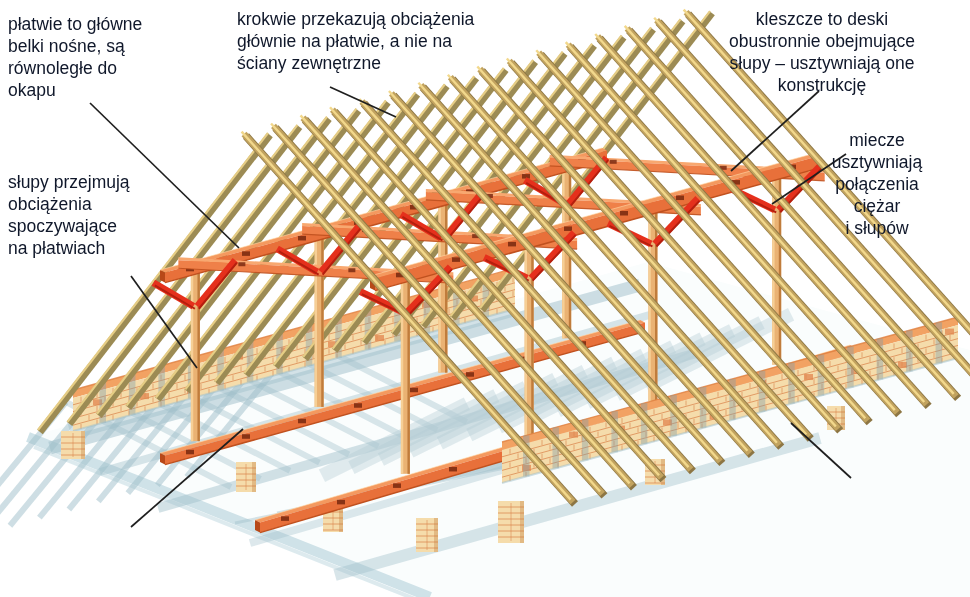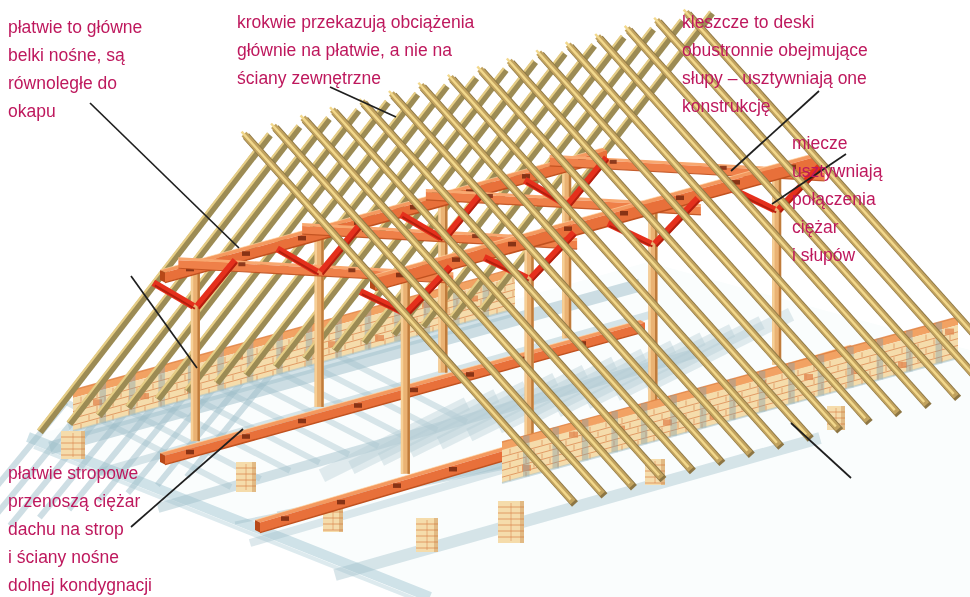--- a/index.html
+++ b/index.html
@@ -1,21 +1,21 @@
 <!DOCTYPE html>
 <html><head>
 <meta charset="utf-8">
 <style>
   html,body{margin:0;padding:0;background:#ffffff;}
   #stage{position:relative;width:970px;height:597px;background:#ffffff;overflow:hidden;
          font-family:"Liberation Sans",sans-serif;}
   #diagram{position:absolute;left:0;top:0;}
-  .ann{position:absolute;color:#be185d;font-size:17.5px;line-height:28px;
+  .ann{position:absolute;color:#0f172a;font-size:17.5px;line-height:22px;
        white-space:pre-line;font-family:"Liberation Sans",sans-serif;}
-  .ann.right{text-align:left;}
+  .ann.right{text-align:center;}
 </style>
 </head>
 <body>
 
 <div id="stage">
   <svg id="diagram" width="970" height="597" viewBox="0 0 970 597">
       <g>
         <polygon points="28.0,437.0 648.0,262.0 970.0,350.0 970.0,597.0 430.0,597.0" fill="#fafdfd" opacity="1"></polygon>
         <line x1="28" y1="437" x2="430" y2="597" stroke="#cfe2e8" stroke-width="10" opacity="1"></line>
         <line x1="34" y1="447" x2="420" y2="601" stroke="#cfe2e8" stroke-width="4" opacity="0.7"></line>
@@ -714,18 +714,17 @@
 ściany zewnętrzne</div>
   <div class="ann right" style="right:8px;top:8px;width:280px">kleszcze to deski
 obustronnie obejmujące
 słupy – usztywniają one
 konstrukcję</div>
   <div class="ann right" style="right:8px;top:129px;width:170px">miecze
 usztywniają
 połączenia
 ciężar
 i słupów</div>
-  <div class="ann" style="left:8px;top:459px;width:215px">płatwie stropowe
-przenoszą ciężar
-dachu na strop
-i ściany nośne
-dolnej kondygnacji</div>
+  <div class="ann" style="left:8px;top:171px;width:190px">słupy przejmują
+obciążenia
+spoczywające
+na płatwiach</div>
 </div>
 
 </body></html>

